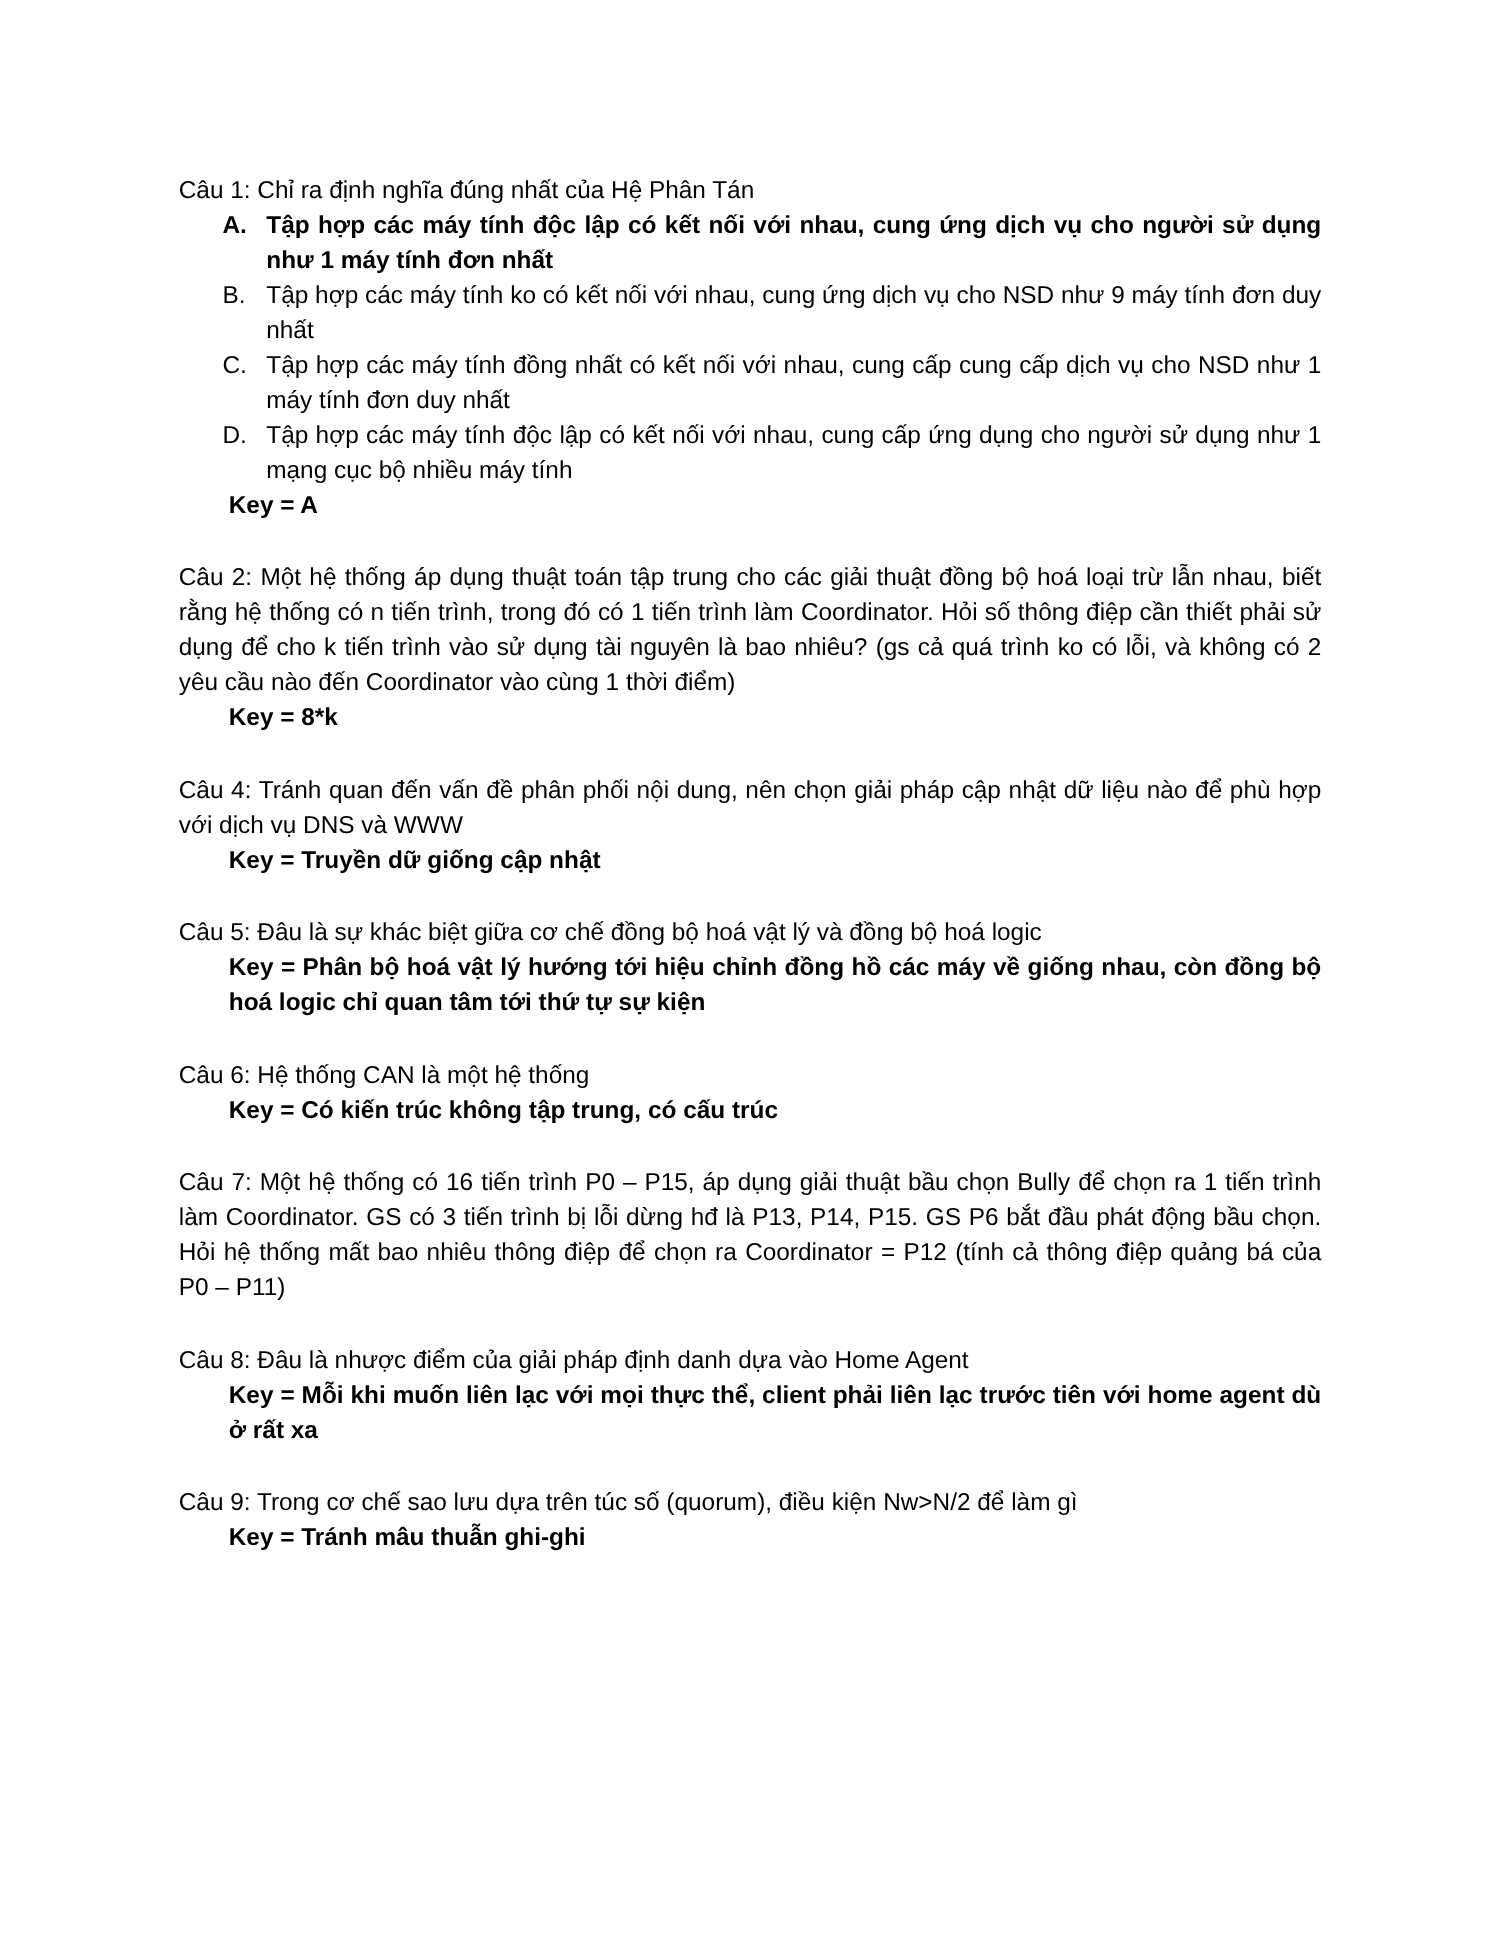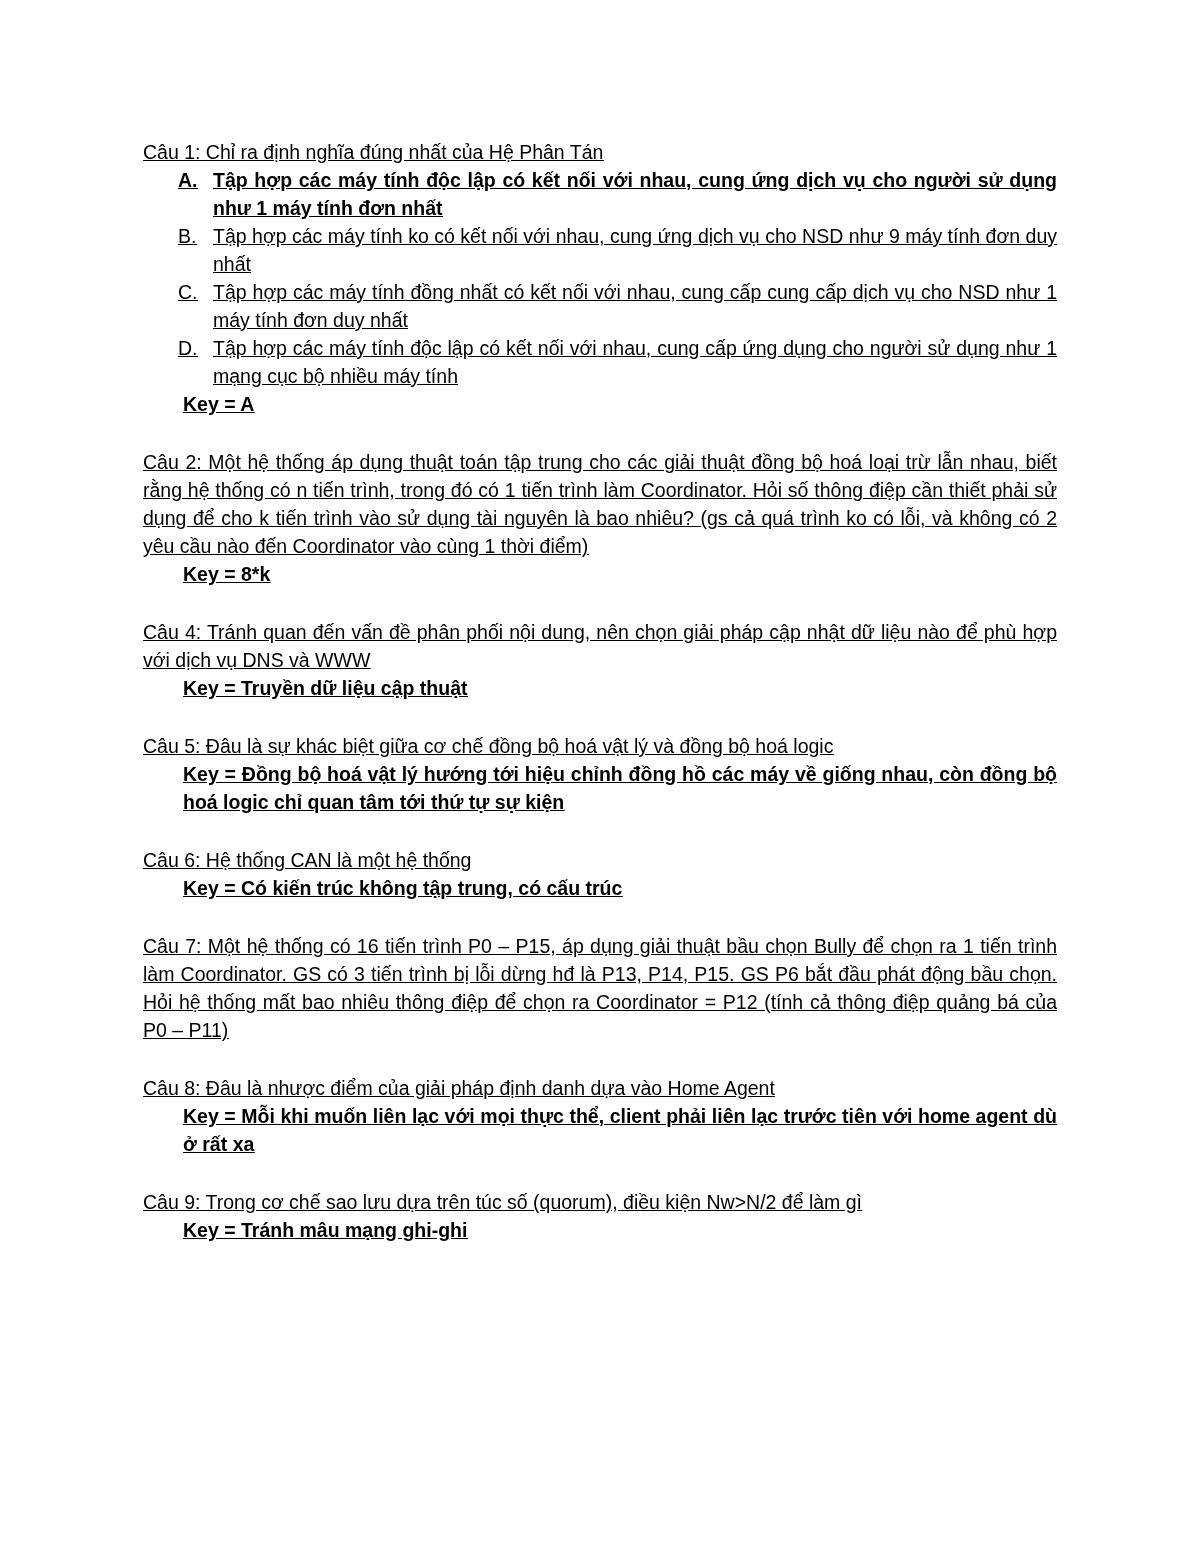--- a/index.html
+++ b/index.html
@@ -1,15 +1,15 @@
 <!DOCTYPE html>
 <html><head>
 <meta charset="utf-8">
 <style>
-  * { margin: 0; padding: 0; box-sizing: border-box; text-decoration: underline; }
+  * { margin: 0; padding: 0; box-sizing: border-box; }
   html, body { background: #ffffff; }
   body {
     width: 1200px;
     height: 1553px;
     font-family: "Liberation Sans", sans-serif;
     color: #000000;
     overflow: hidden;
   }
   .page {
     width: 1200px;
@@ -71,40 +71,40 @@
   <div class="question">
     <p class="q-text">Câu 2: Một hệ thống áp dụng thuật toán tập trung cho các giải thuật đồng bộ hoá loại trừ lẫn nhau, biết rằng hệ thống có n tiến trình, trong đó có 1 tiến trình làm Coordinator. Hỏi số thông điệp cần thiết phải sử dụng để cho k tiến trình vào sử dụng tài nguyên là bao nhiêu? (gs cả quá trình ko có lỗi, và không có 2 yêu cầu nào đến Coordinator vào cùng 1 thời điểm)</p>
     <p class="q-key">Key = 8*k</p>
   </div>
 
   <div class="question">
   </div>
 
   <div class="question">
     <p class="q-text">Câu 4: Tránh quan đến vấn đề phân phối nội dung, nên chọn giải pháp cập nhật dữ liệu nào để phù hợp với dịch vụ DNS và WWW</p>
-    <p class="q-key">Key = Truyền dữ liệu cập thuật</p>
+    <p class="q-key">Key = Truyền dữ giống cập nhật</p>
   </div>
 
   <div class="question">
     <p class="q-text">Câu 5: Đâu là sự khác biệt giữa cơ chế đồng bộ hoá vật lý và đồng bộ hoá logic</p>
-    <p class="q-key">Key = Đồng bộ hoá vật lý hướng tới hiệu chỉnh đồng hồ các máy về giống nhau, còn đồng bộ hoá logic chỉ quan tâm tới thứ tự sự kiện</p>
+    <p class="q-key">Key = Phân bộ hoá vật lý hướng tới hiệu chỉnh đồng hồ các máy về giống nhau, còn đồng bộ hoá logic chỉ quan tâm tới thứ tự sự kiện</p>
   </div>
 
   <div class="question">
     <p class="q-text">Câu 6: Hệ thống CAN là một hệ thống</p>
     <p class="q-key">Key = Có kiến trúc không tập trung, có cấu trúc</p>
   </div>
 
   <div class="question">
     <p class="q-text">Câu 7: Một hệ thống có 16 tiến trình P0 – P15, áp dụng giải thuật bầu chọn Bully để chọn ra 1 tiến trình làm Coordinator. GS có 3 tiến trình bị lỗi dừng hđ là P13, P14, P15. GS P6 bắt đầu phát động bầu chọn. Hỏi hệ thống mất bao nhiêu thông điệp để chọn ra Coordinator = P12 (tính cả thông điệp quảng bá của P0 – P11)</p>
   </div>
 
   <div class="question">
     <p class="q-text">Câu 8: Đâu là nhược điểm của giải pháp định danh dựa vào Home Agent</p>
     <p class="q-key">Key = Mỗi khi muốn liên lạc với mọi thực thể, client phải liên lạc trước tiên với home agent dù ở rất xa</p>
   </div>
 
   <div class="question">
     <p class="q-text">Câu 9: Trong cơ chế sao lưu dựa trên túc số (quorum), điều kiện Nw&gt;N/2 để làm gì</p>
-    <p class="q-key">Key = Tránh mâu mạng ghi-ghi</p>
+    <p class="q-key">Key = Tránh mâu thuẫn ghi-ghi</p>
   </div>
 
 </div>
 
 </body></html>

